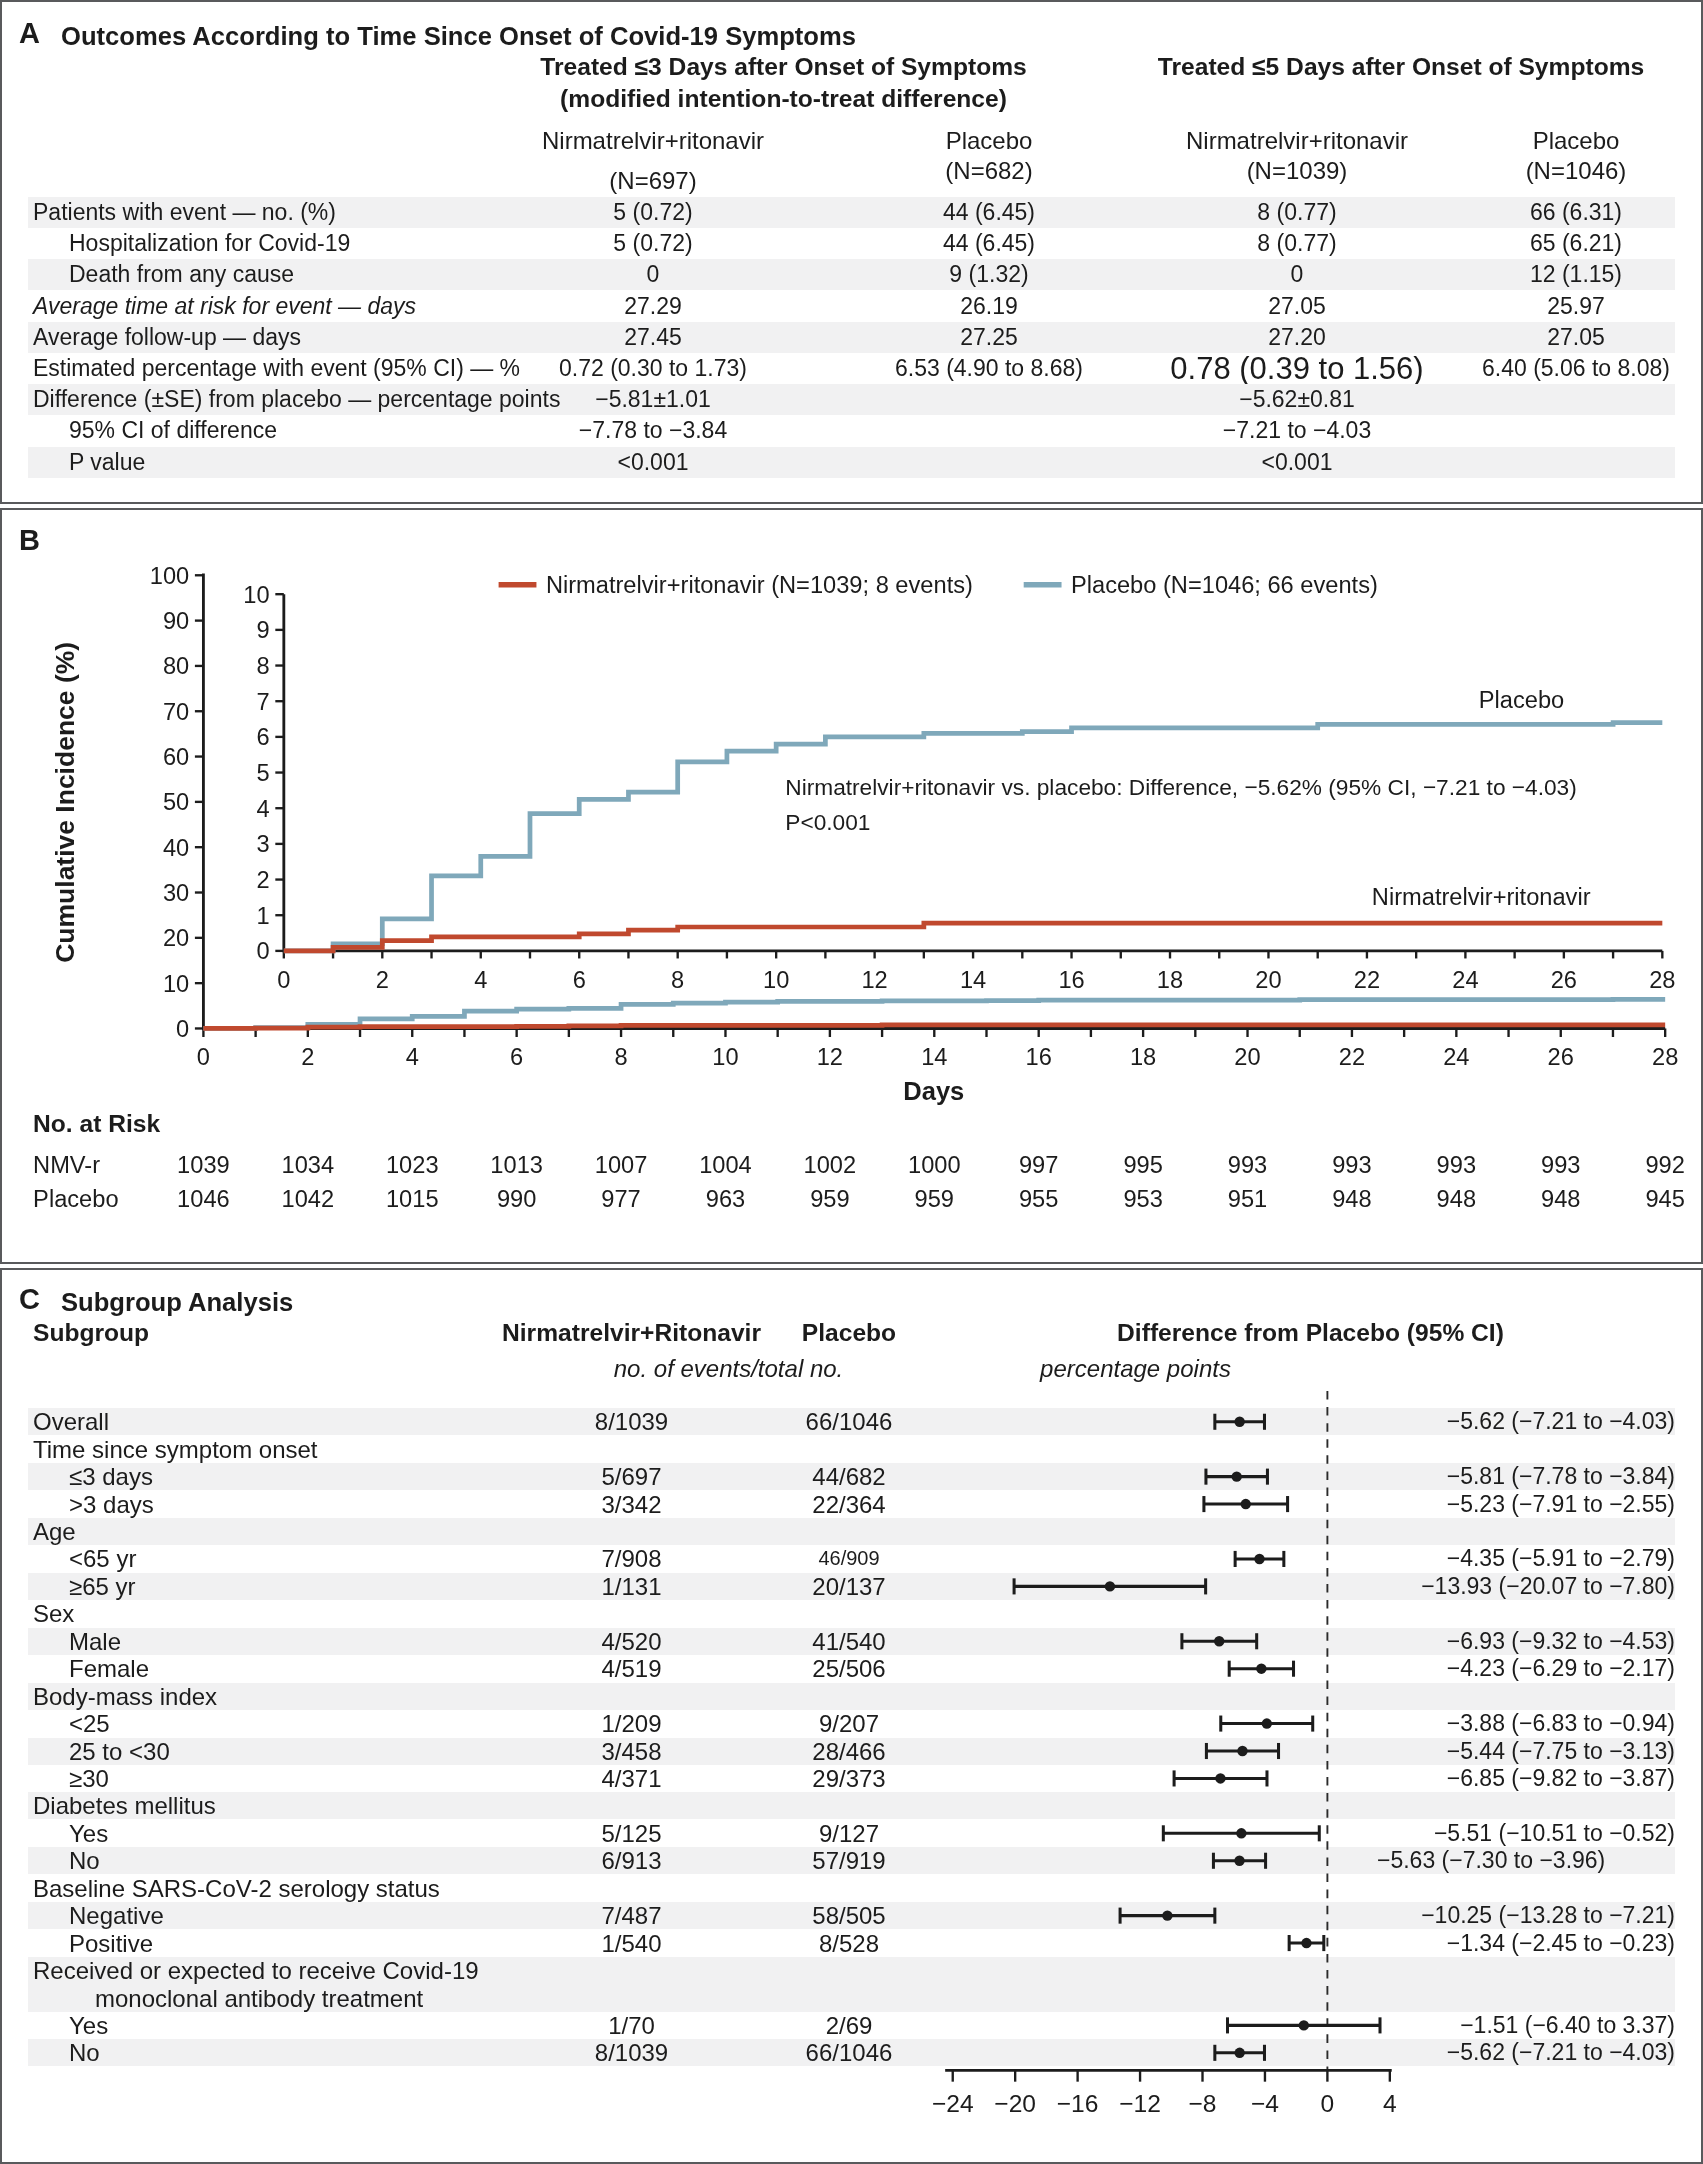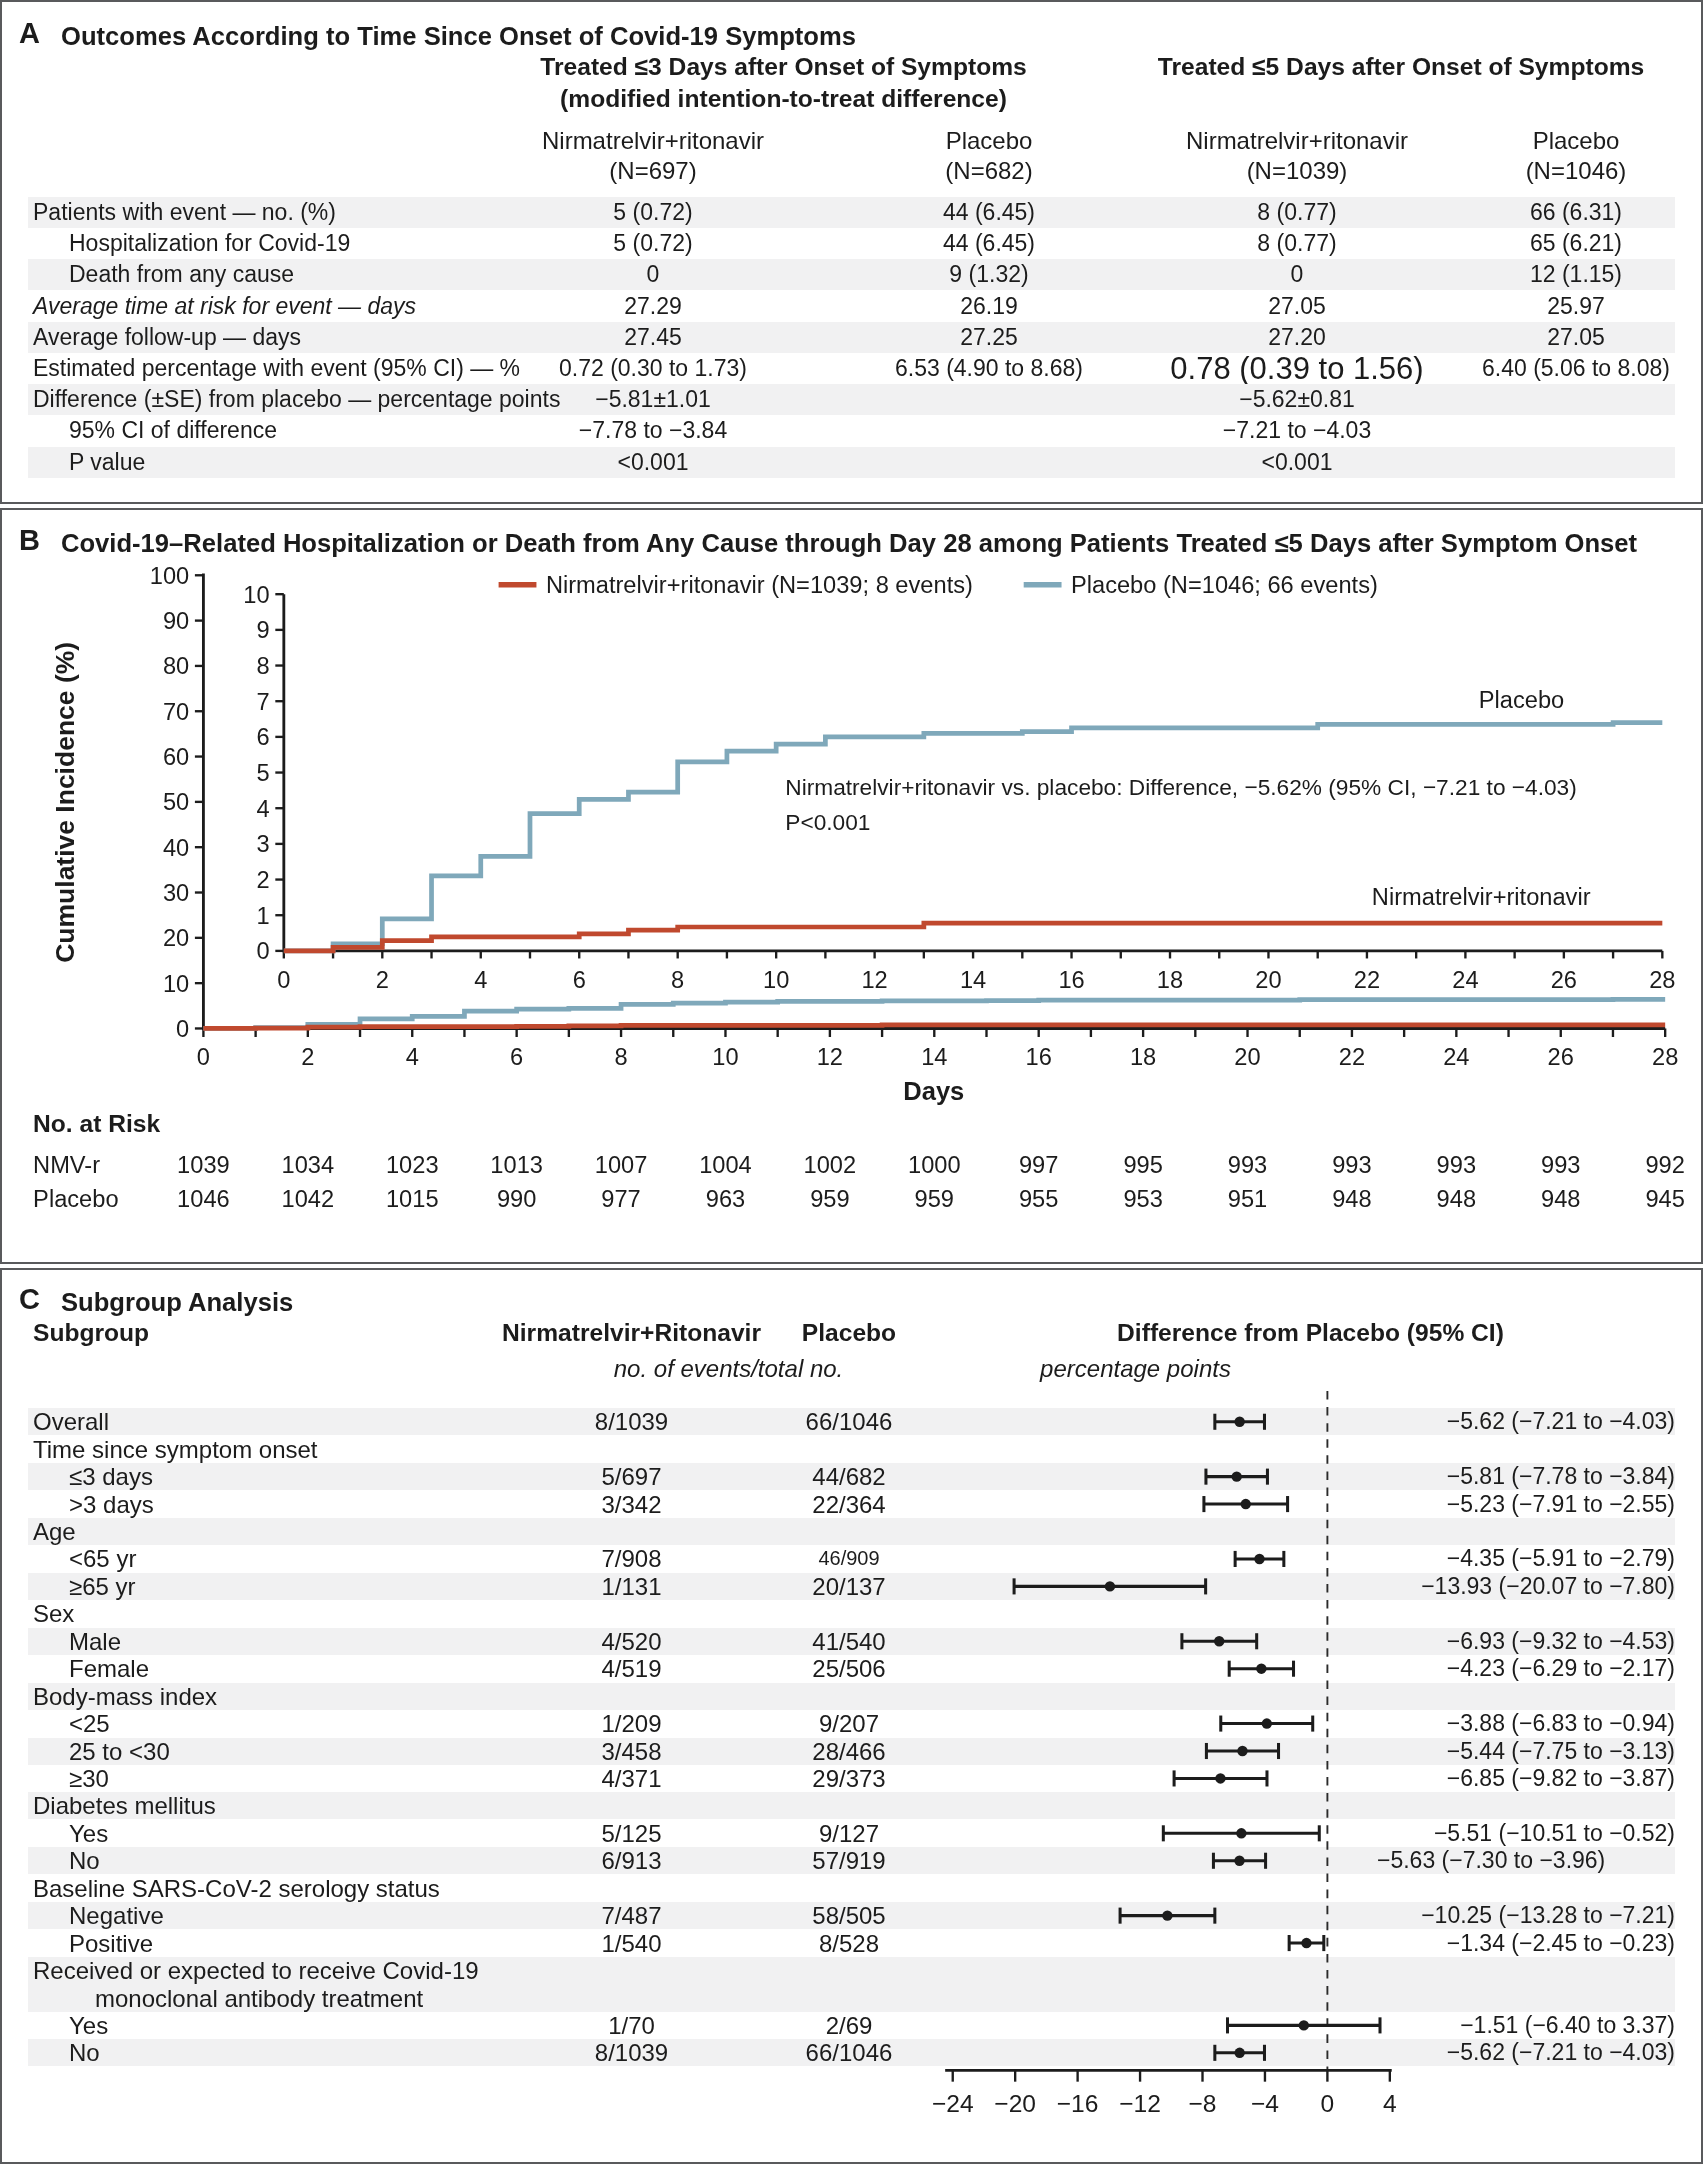--- a/index.html
+++ b/index.html
@@ -26,21 +26,21 @@
   <div class="frame" style="left:0;top:1268px;width:1703px;height:896px;"></div>
 
   <div class="abs pletter" style="left:19px;top:17px;">A</div>
   <div class="abs ptitle" style="left:61px;top:22px;">Outcomes According to Time Since Onset of Covid-19 Symptoms</div>
 
   <div class="abs h26b tc" style="left:450px;top:53px;width:667px;">Treated ≤3 Days after Onset of Symptoms</div>
   <div class="abs h26b tc" style="left:450px;top:85px;width:667px;">(modified intention-to-treat difference)</div>
   <div class="abs h26b tc" style="left:1117px;top:53px;width:568px;">Treated ≤5 Days after Onset of Symptoms</div>
 
   <div class="abs h25 tc" style="left:445px;top:127px;width:416px;">Nirmatrelvir+ritonavir</div>
-  <div class="abs h25 tc" style="left:445px;top:157px;width:416px;">(N=697)</div>
+  <div class="abs h25 tc" style="left:445px;top:167px;width:416px;">(N=697)</div>
   <div class="abs h25 tc" style="left:861px;top:127px;width:256px;">Placebo</div>
   <div class="abs h25 tc" style="left:861px;top:157px;width:256px;">(N=682)</div>
   <div class="abs h25 tc" style="left:1117px;top:127px;width:360px;">Nirmatrelvir+ritonavir</div>
   <div class="abs h25 tc" style="left:1117px;top:157px;width:360px;">(N=1039)</div>
   <div class="abs h25 tc" style="left:1448px;top:127px;width:256px;">Placebo</div>
   <div class="abs h25 tc" style="left:1448px;top:157px;width:256px;">(N=1046)</div>
 
   <div class="abs" id="pA-rows" style="left:0;top:0;width:1703px;height:504px;">
       <div class="abs" style="left: 28px; top: 197px; width: 1647px; height: 31px; background: rgb(241, 241, 242);"></div>
       <div class="abs" style="left: 33px; top: 197px; height: 31px; line-height: 31px; font-size: 23px;">Patients with event — no. (%)</div>
@@ -82,21 +82,20 @@
       <div class="abs" style="left: 69px; top: 415px; height: 31px; line-height: 31px; font-size: 23px;">95% CI of difference</div>
       <div class="abs" style="left: 445px; top: 415px; width: 416px; height: 31px; line-height: 31px; text-align: center; font-size: 23px;">−7.78 to −3.84</div>
       <div class="abs" style="left: 1117px; top: 415px; width: 360px; height: 31px; line-height: 31px; text-align: center; font-size: 23px;">−7.21 to −4.03</div>
       <div class="abs" style="left: 28px; top: 447px; width: 1647px; height: 31px; background: rgb(241, 241, 242);"></div>
       <div class="abs" style="left: 69px; top: 447px; height: 31px; line-height: 31px; font-size: 23px;">P value</div>
       <div class="abs" style="left: 445px; top: 447px; width: 416px; height: 31px; line-height: 31px; text-align: center; font-size: 23px;">&lt;0.001</div>
       <div class="abs" style="left: 1117px; top: 447px; width: 360px; height: 31px; line-height: 31px; text-align: center; font-size: 23px;">&lt;0.001</div>
     </div>
 
   <div class="abs pletter" style="left:19px;top:524px;">B</div>
-  <div class="abs ptitle" style="left:61px;top:529px;">Covid-19–Related Hospitalization or Death from Any Cause through Day 28 among Patients Treated ≤5 Days after Symptom Onset</div>
 
   <svg id="km" width="1703" height="761" viewBox="0 0 1800 804" style="top:507px;">
       <path d="M215,70 L215,551 L1760,551" stroke="#1c1c1c" stroke-width="3" fill="none"></path>
       <line x1="206" y1="551" x2="215" y2="551" stroke="#1c1c1c" stroke-width="2.5"></line>
       <text x="200" y="560" text-anchor="end" font-size="25" fill="#1c1c1c">0</text>
       <line x1="206" y1="503.1" x2="215" y2="503.1" stroke="#1c1c1c" stroke-width="2.5"></line>
       <text x="200" y="512.1" text-anchor="end" font-size="25" fill="#1c1c1c">10</text>
       <line x1="206" y1="455.2" x2="215" y2="455.2" stroke="#1c1c1c" stroke-width="2.5"></line>
       <text x="200" y="464.2" text-anchor="end" font-size="25" fill="#1c1c1c">20</text>
       <line x1="206" y1="407.3" x2="215" y2="407.3" stroke="#1c1c1c" stroke-width="2.5"></line>

